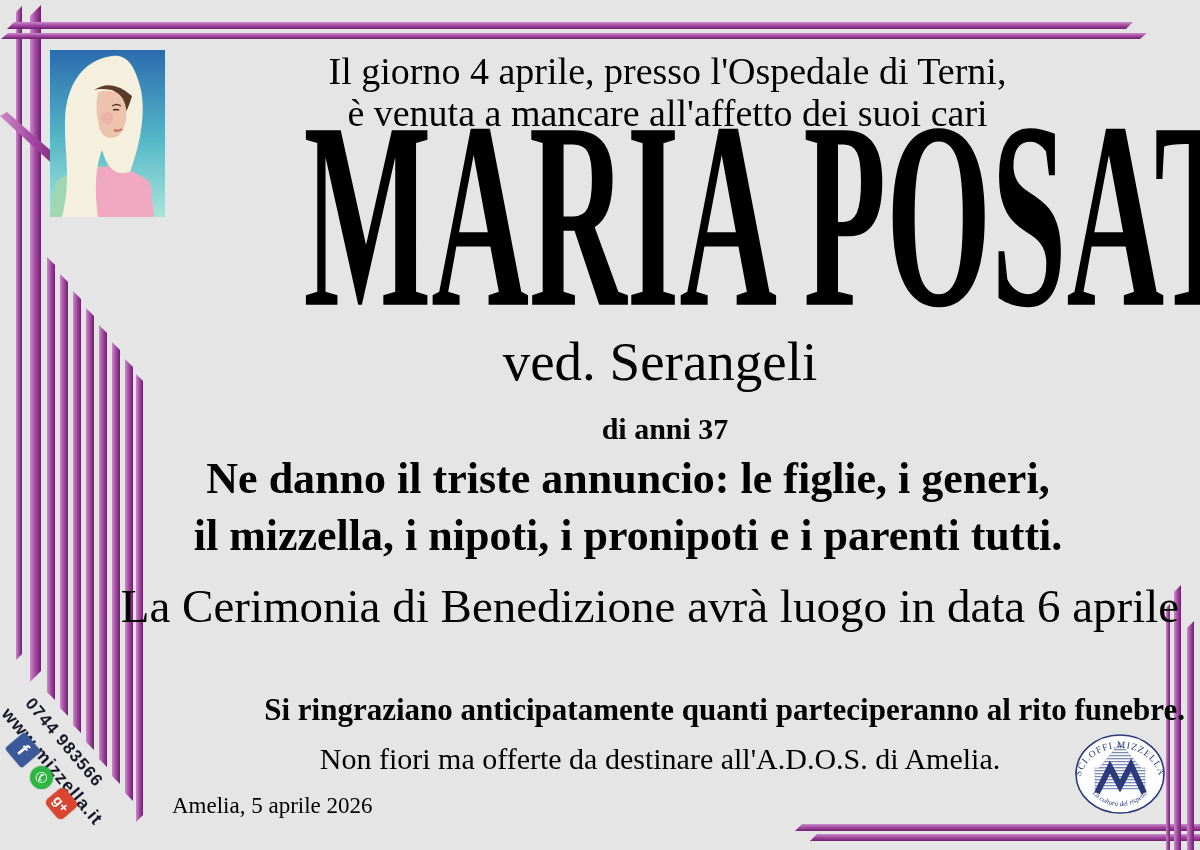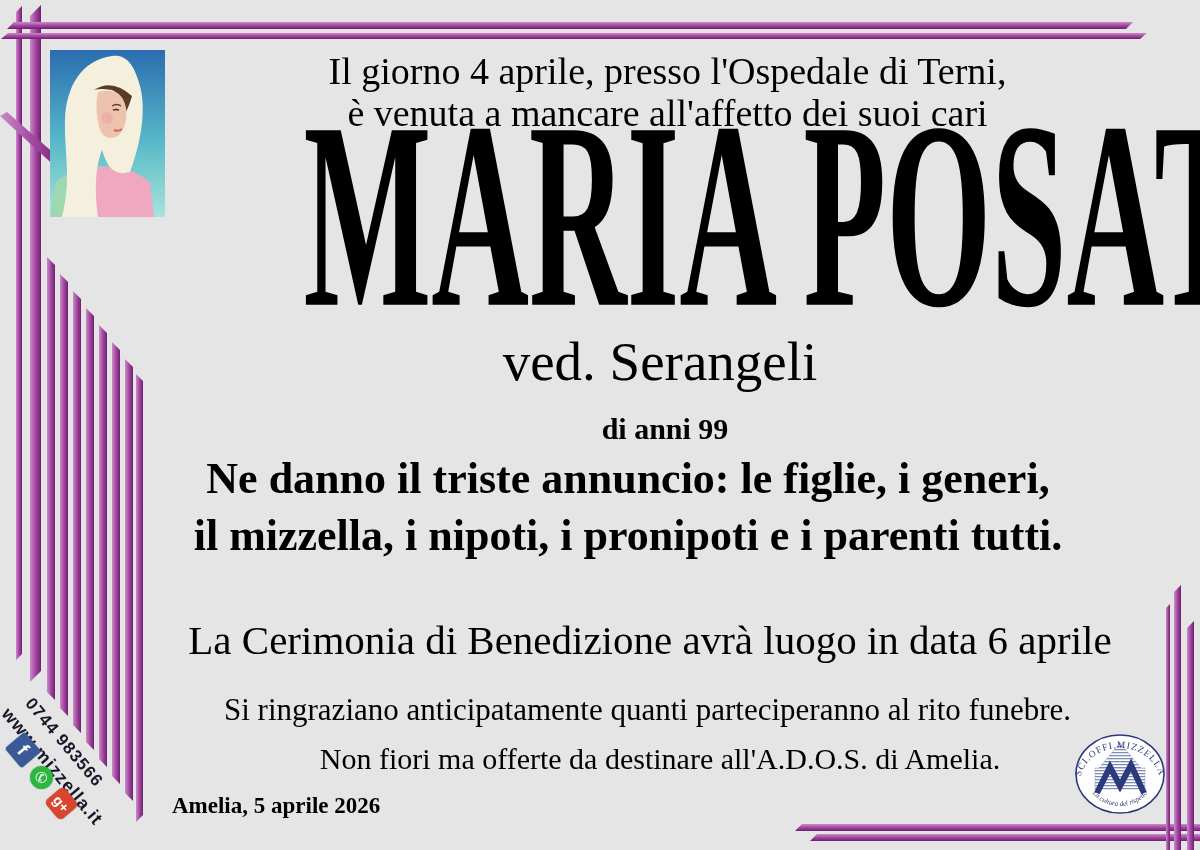--- a/index.html
+++ b/index.html
@@ -16,24 +16,24 @@
   .border-svg{position:absolute;left:0;top:0;width:1200px;height:850px;pointer-events:none;}
 
   
   .intro{top:50px;left:170px;right:35px;font-size:38px;line-height:42px;}
   .name-block{top:100px;left:120px;right:0;height:230px;line-height:230px;
     font-size:205px;font-weight:bold;letter-spacing:0px;
     transform:scale(0.66,1.30);transform-origin:50% 50%;}
   .ved{top:330px;left:120px;right:0;font-size:55px;font-weight:normal;}
   .anni{top:412px;left:130px;right:0;font-size:30px;font-weight:bold;}
   .announce{top:450px;left:65px;right:35px;font-size:44px;font-weight:bold;line-height:57px;padding-left:26px;}
-  .ceremony{top:580px;left:100px;right:0;font-size:41px;line-height:52px;margin-top:34px;}
-  .thanks{top:692px;left:110px;right:15px;font-size:31px;font-weight:normal;}
+  .ceremony{top:580px;left:100px;right:0;font-size:47px;line-height:52px;}
+  .thanks{top:692px;left:110px;right:15px;font-size:31px;font-weight:bold;text-align:right;}
   .fiori{top:742px;left:120px;right:0;font-size:30px;}
-  .dateline{top:793px;left:172px;font-size:23px;font-weight:bold;}
+  .dateline{top:793px;left:172px;font-size:23px;font-weight:normal;}
 
   
   .rot-text{position:absolute;transform-origin:0 0;transform:rotate(50deg);
     font-family:"Liberation Sans","DejaVu Sans",sans-serif;font-weight:bold;color:#17172a;}
   .phone-number{left:36px;top:694px;font-size:17px;letter-spacing:1px;}
   .website{left:13px;top:704px;font-size:18px;letter-spacing:1px;}
   .badge{position:absolute;display:flex;align-items:center;justify-content:center;
     color:#fff;font-family:"Liberation Sans","DejaVu Sans",sans-serif;font-weight:bold;
     box-shadow:0 0 0 1px rgba(0,0,0,0.08);}
   .fb{left:10px;top:737px;width:26px;height:26px;background:#3b5998;border-radius:3px;
@@ -114,21 +114,21 @@
 
   <div class="abs intro ctr">
     <div class="nowrap">Il giorno 4 aprile, presso l'Ospedale di Terni,</div>
     <div class="nowrap">è venuta a mancare all'affetto dei suoi cari</div>
   </div>
 
   <div class="abs name-block ctr nowrap">MARIA POSATI</div>
 
   <div class="abs ved ctr nowrap">ved. Serangeli</div>
 
-  <div class="abs anni ctr nowrap">di anni 99</div>
+  <div class="abs anni ctr nowrap">di anni 37</div>
 
   <div class="abs announce ctr">
     <div class="nowrap">Ne danno il triste annuncio: le figlie, i generi,</div>
     <div class="nowrap">il mizzella, i nipoti, i pronipoti e i parenti tutti.</div>
   </div>
 
   <div class="abs ceremony ctr">
     <div class="nowrap">La Cerimonia di Benedizione avrà luogo in data 6 aprile</div>
   </div>
 

